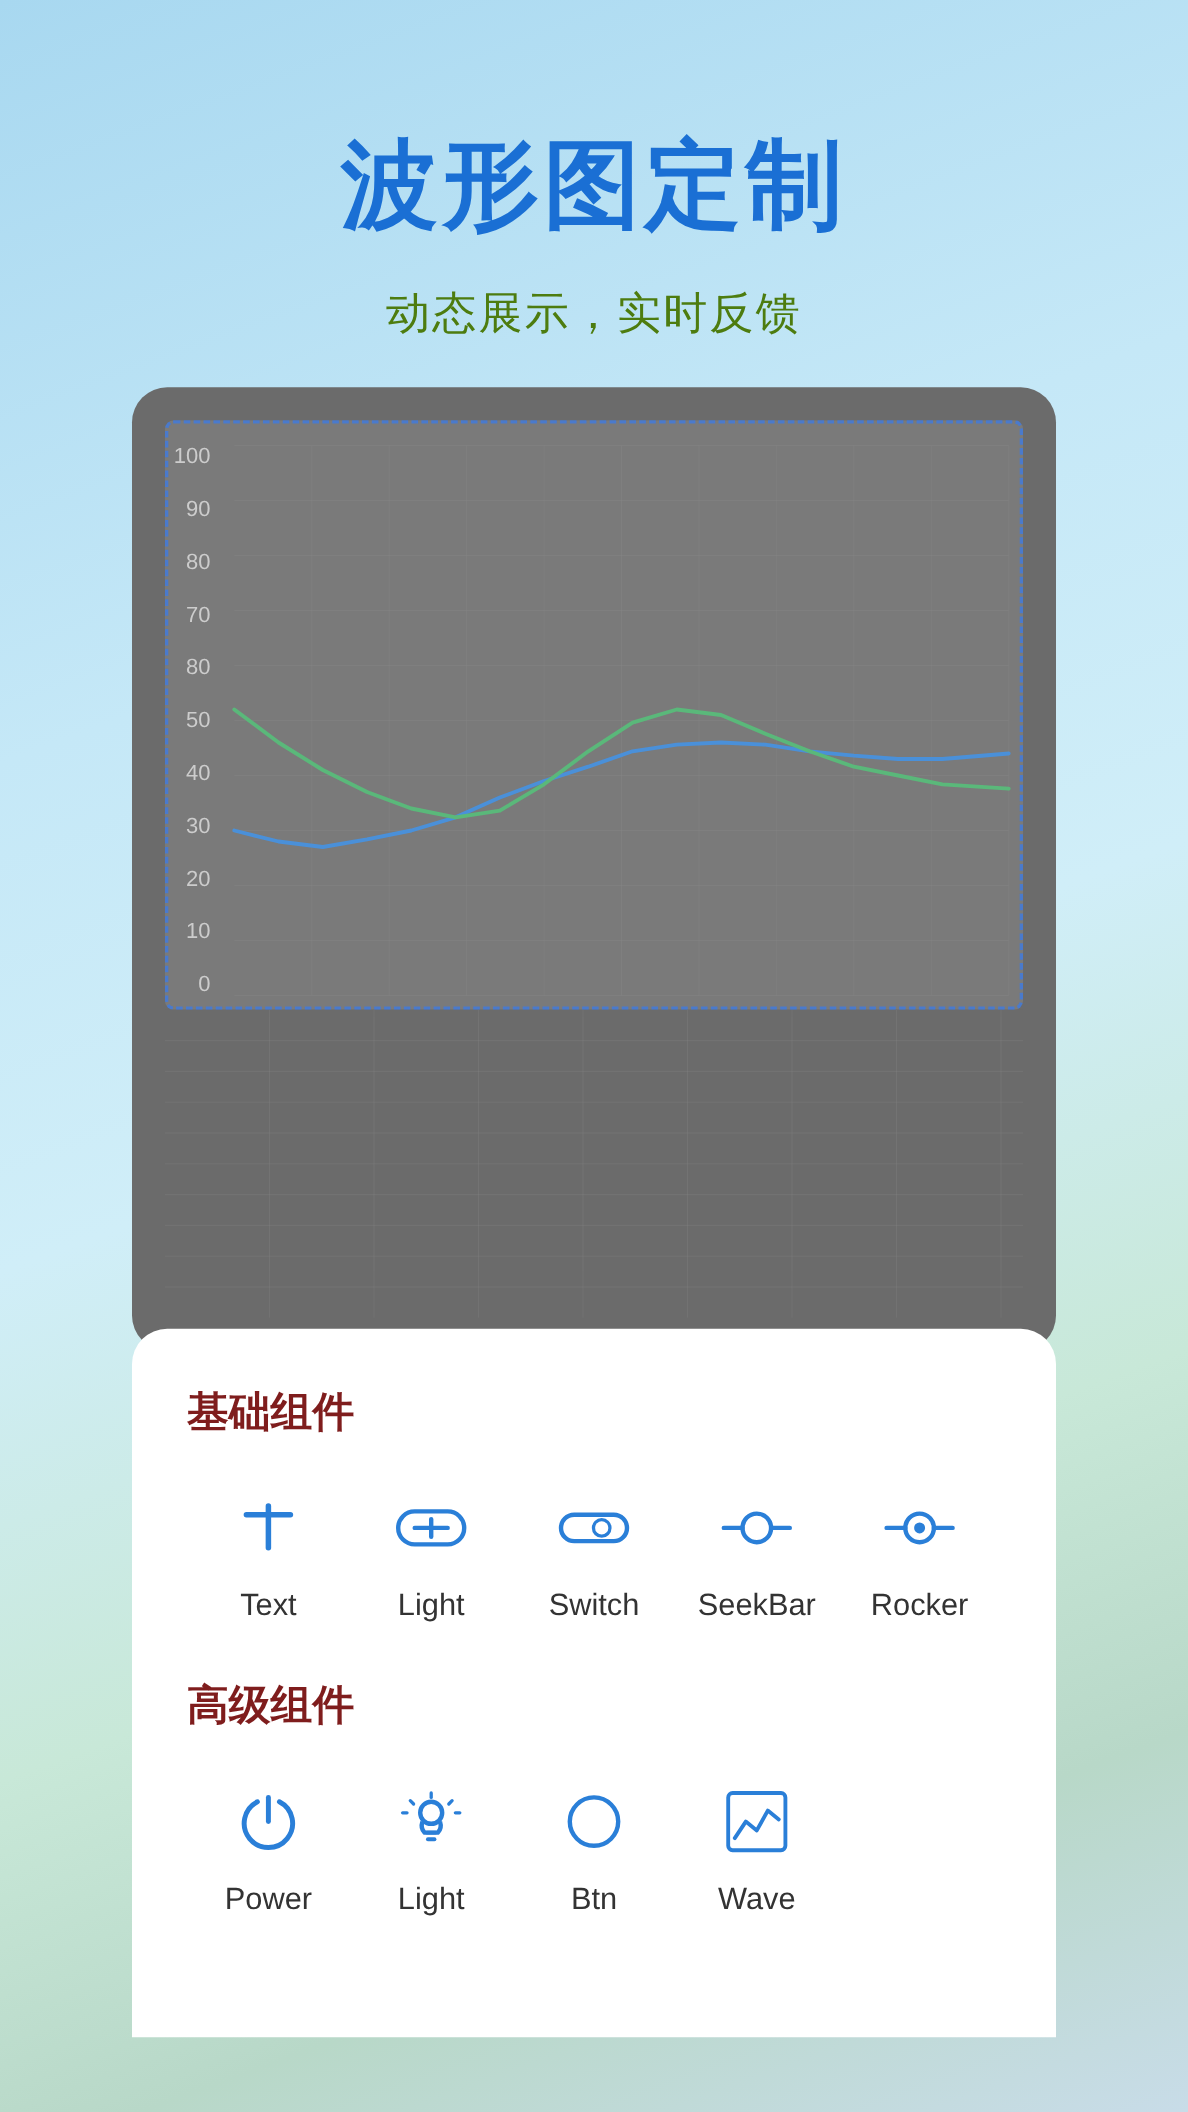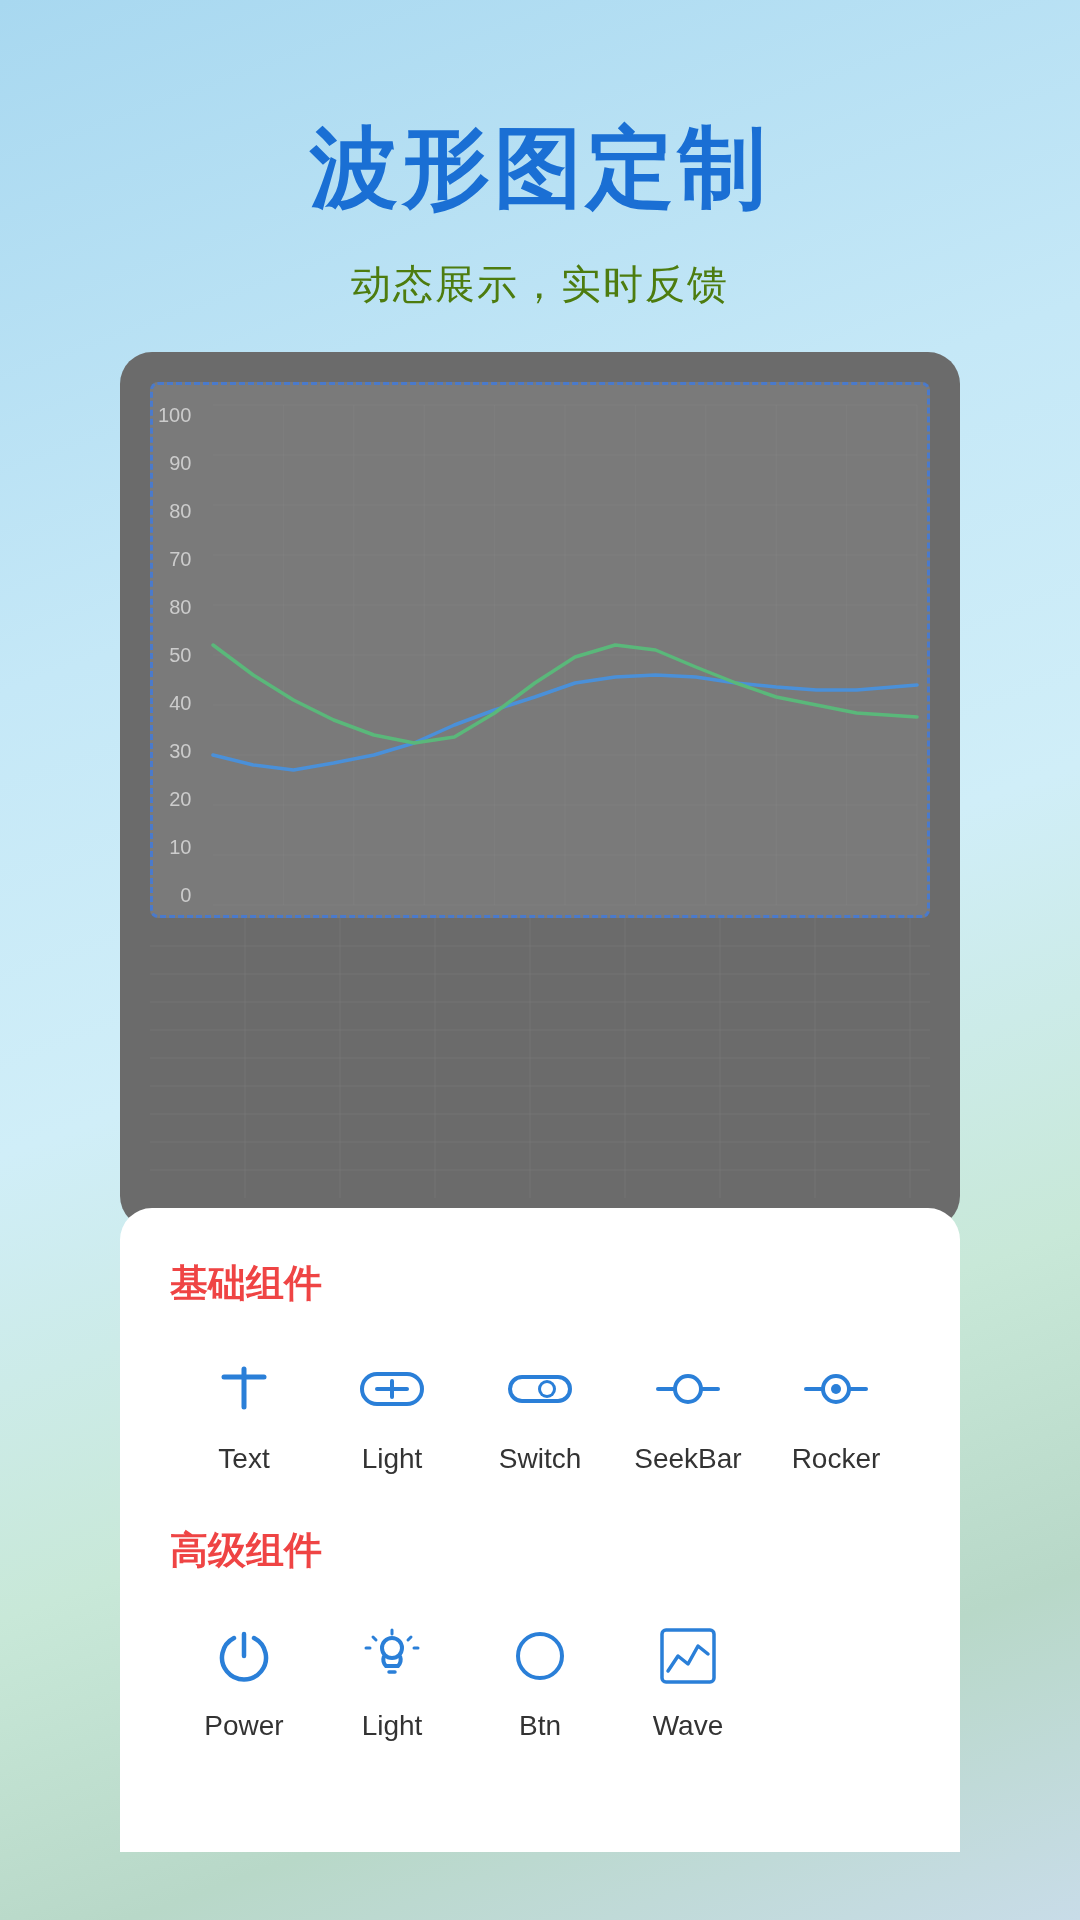--- a/index.html
+++ b/index.html
@@ -92,21 +92,21 @@
       border-radius: 32px 32px 0 0;
       padding: 50px 50px 60px;
       margin-top: -20px;
       position: relative;
       z-index: 10;
     }
 
     .section-title {
       font-size: 38px;
       font-weight: 700;
-      color: #ef4444;
+      color: #7f1d1d;
       margin-bottom: 40px;
     }
 
     .widget-row {
       display: flex;
       flex-direction: row;
       gap: 0;
       margin-bottom: 50px;
     }
 

